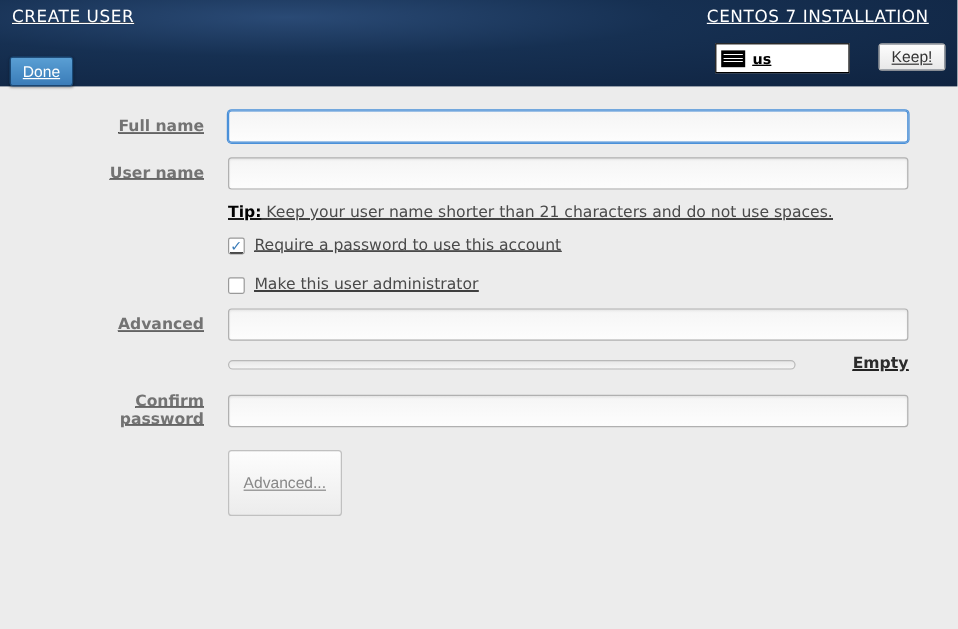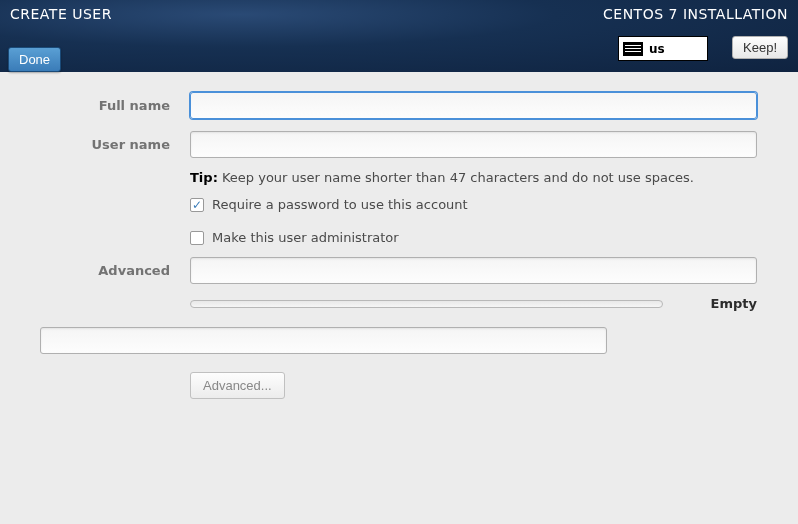--- a/index.html
+++ b/index.html
@@ -1,15 +1,15 @@
 <!DOCTYPE html>
 <html><head>
 <meta charset="utf-8">
 <style>
-* { margin: 0; padding: 0; box-sizing: border-box; }
+* { margin: 0; padding: 0; box-sizing: border-box; text-decoration: underline; }
 body {
   width: 798px;
   height: 524px;
   font-family: "DejaVu Sans", "Liberation Sans", sans-serif;
   background: #ececec;
   overflow: hidden;
 }
 .header {
   height: 72px;
   background: linear-gradient(180deg, #1a3050 0%, #162a47 50%, #10223a 100%);
@@ -18,21 +18,21 @@
   padding: 6px 10px 0 10px;
 }
 .header-title {
   color: #ffffff;
   font-size: 14px;
   font-weight: 400;
   letter-spacing: 0.5px;
 }
 .header-subtitle {
   position: absolute;
-  right: 10px;
+  right: 24px;
   top: 6px;
   color: #ffffff;
   font-size: 14px;
   letter-spacing: 0.5px;
 }
 .done-btn {
   position: absolute;
   left: 8px;
   top: 47px;
   background: linear-gradient(180deg, #5a9fd4 0%, #3a7cb8 100%);
@@ -42,21 +42,21 @@
   padding: 4px 10px;
   font-size: 13px;
   cursor: pointer;
   box-shadow: 0 1px 2px rgba(0,0,0,0.3);
   text-align: center;
 }
 .kbd-indicator {
   position: absolute;
   right: 90px;
   top: 36px;
-  width: 90px;
+  width: 112px;
   height: 25px;
   background: #fff;
   border: 1px solid #000;
   display: flex;
   align-items: center;
   padding: 0 4px;
   gap: 6px;
 }
 .kbd-icon {
   width: 20px;
@@ -170,21 +170,21 @@
   font-size: 13px;
   font-weight: bold;
   color: #2c2c2c;
   padding-left: 36px;
 }
 .advanced-btn {
   margin-left: 150px;
   background: linear-gradient(180deg, #fdfdfd 0%, #ececec 100%);
   border: 1px solid #c0c0c0;
   border-radius: 3px;
-  padding: 5px 12px;
+  padding: 19px 12px;
   font-size: 13px;
   color: #888;
   cursor: pointer;
 }
 </style>
 </head>
 <body>
 
 <div class="header">
   <div class="header-title">CREATE USER</div>
@@ -203,21 +203,21 @@
     <div class="form-label">Full name</div>
     <input class="form-input focused" type="text" value="" style="">
   </div>
 
   <div class="form-row">
     <div class="form-label">User name</div>
     <input class="form-input" type="text" value="" style="">
   </div>
 
   <div class="indent-row">
-    <span><span class="tip-label">Tip:</span> <span>Keep your user name shorter than 47 characters and do not use spaces.</span></span>
+    <span><span class="tip-label">Tip:</span> <span>Keep your user name shorter than 21 characters and do not use spaces.</span></span>
   </div>
 
   <div class="indent-row" style="margin-bottom:18px;">
     <span class="checkbox checked"></span>
     <span>Require a password to use this account</span>
   </div>
 
   <div class="indent-row">
     <span class="checkbox"></span>
     <span>Make this user administrator</span>
@@ -227,18 +227,19 @@
     <div class="form-label">Advanced</div>
     <input class="form-input" type="password" value="" style="">
   </div>
 
   <div class="strength-row">
     <div class="strength-bar"></div>
     <div class="strength-text">Empty</div>
   </div>
 
   <div class="form-row" style="margin-bottom:18px;">
+    <div class="form-label">Confirm password</div>
     <input class="form-input" type="password" value="" style="">
   </div>
 
   <button class="advanced-btn">Advanced...</button>
 
 </div>
 
 </body></html>

